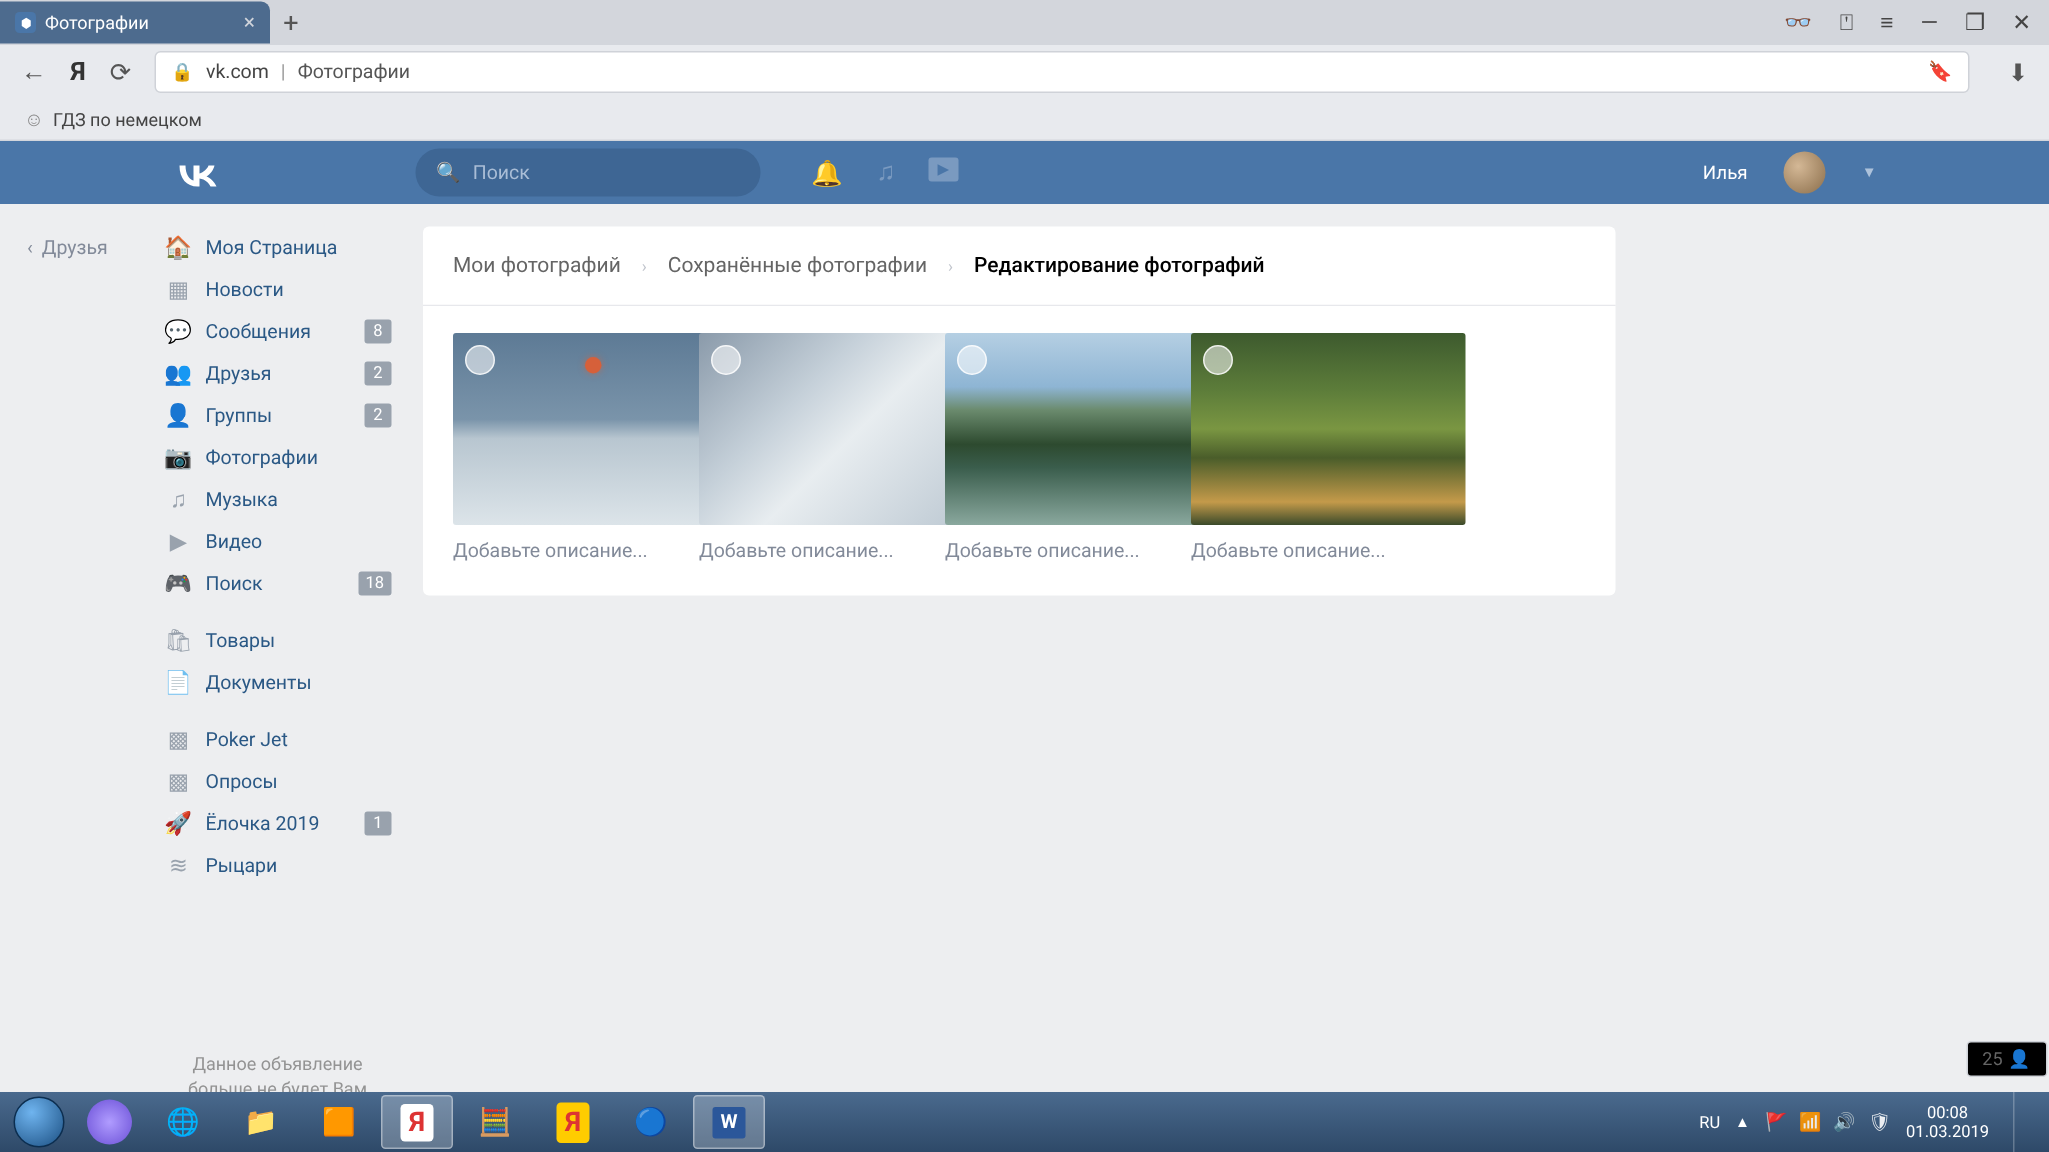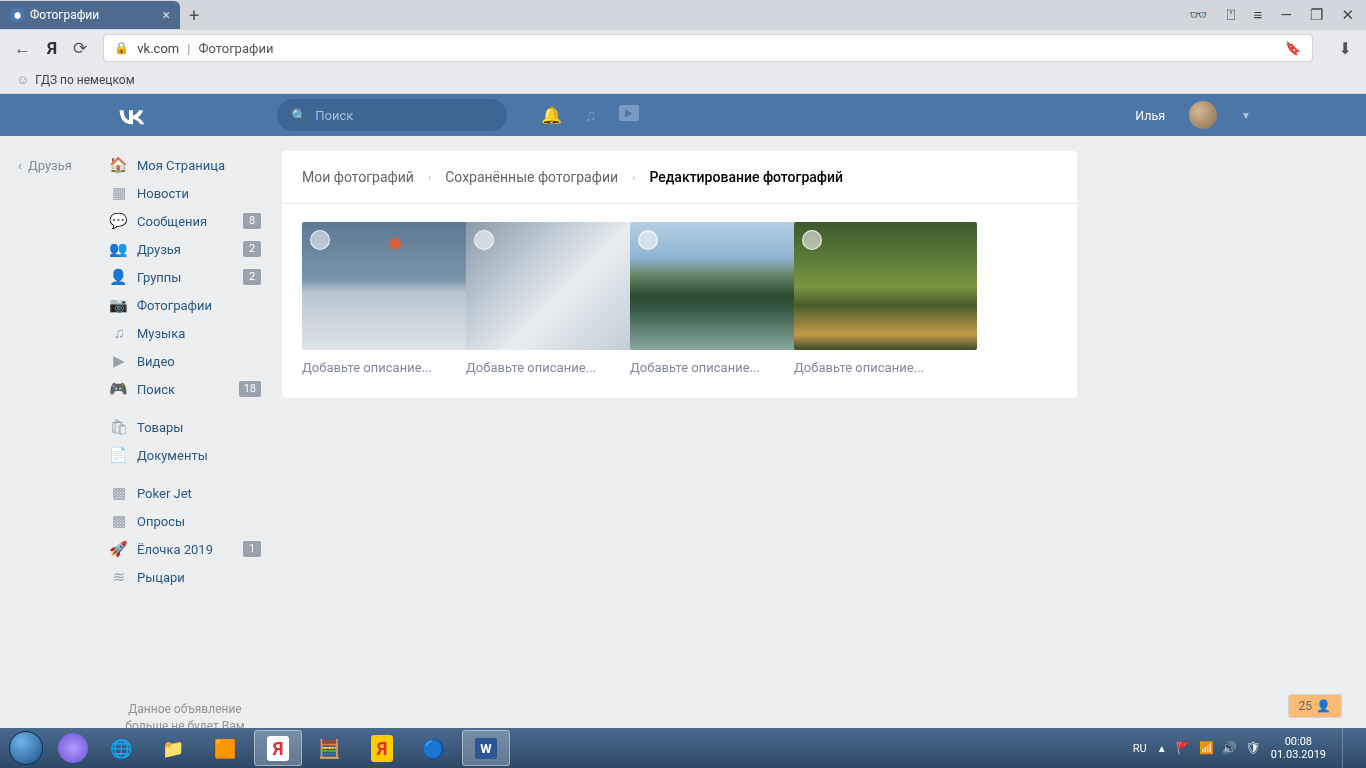--- a/index.html
+++ b/index.html
@@ -69,21 +69,21 @@
 .photo-desc::placeholder { color: #828a99; }
 
 
 .thumb1 { background: linear-gradient(180deg, #5d7a95 0%, #7a94aa 45%, #b8c6d0 55%, #dce4e9 100%); position: relative; }
 .thumb1::after { content: ""; position: absolute; top: 16px; left: 88px; width: 11px; height: 11px; background: #d6603a; border-radius: 50%; box-shadow: 0 0 5px rgba(214,96,58,0.6); }
 .thumb2 { background: linear-gradient(135deg, #8a9aaa 0%, #c5d0d9 35%, #e8edf0 55%, #bcc8d2 100%); }
 .thumb3 { background: linear-gradient(180deg, #b5cfe3 0%, #8eb5d4 28%, #6b8b6e 40%, #2d4a2f 58%, #3a5d4c 70%, #8aa89e 100%); }
 .thumb4 { background: linear-gradient(180deg, #3d5a2e 0%, #5d7d3a 30%, #7a9642 50%, #4a5d2a 65%, #c49a4a 88%, #3a4a2a 100%); }
 
 
-.friends-widget { position: absolute; right: 24px; bottom: 50px; background: #fdba74; border: 1px solid #d0d3d9; border-radius: 3px; padding: 4px 10px; font-size: 12px; color: #656565; display: flex; align-items: center; gap: 4px; }
+.friends-widget { position: absolute; right: 1px; bottom: 50px; background: #000000; border: 1px solid #d0d3d9; border-radius: 3px; padding: 4px 10px; font-size: 12px; color: #656565; display: flex; align-items: center; gap: 4px; }
 
 
 .taskbar { position: absolute; bottom: 0; left: 0; right: 0; height: 40px; background: linear-gradient(180deg, #4a6a8e 0%, #2e4968 100%); display: flex; align-items: center; padding: 0 6px; }
 .start-btn { width: 40px; height: 38px; display: flex; align-items: center; justify-content: center; }
 .win-orb { width: 34px; height: 34px; border-radius: 50%; background: radial-gradient(circle at 35% 30%, #6fb4ef, #1b4f82); border: 1px solid #0c2e50; position: relative; }
 .task-icons { display: flex; gap: 4px; margin-left: 6px; }
 .task-icon { width: 48px; height: 36px; border-radius: 3px; display: flex; align-items: center; justify-content: center; font-size: 18px; }
 .task-icon.active { background: rgba(255,255,255,0.25); border: 1px solid rgba(255,255,255,0.4); }
 .tray { margin-left: auto; display: flex; align-items: center; gap: 10px; color: #fff; font-size: 11px; padding-right: 4px; justify-content: flex-end; }
 .tray-icons { display: flex; gap: 8px; font-size: 12px; opacity: 0.9; }

